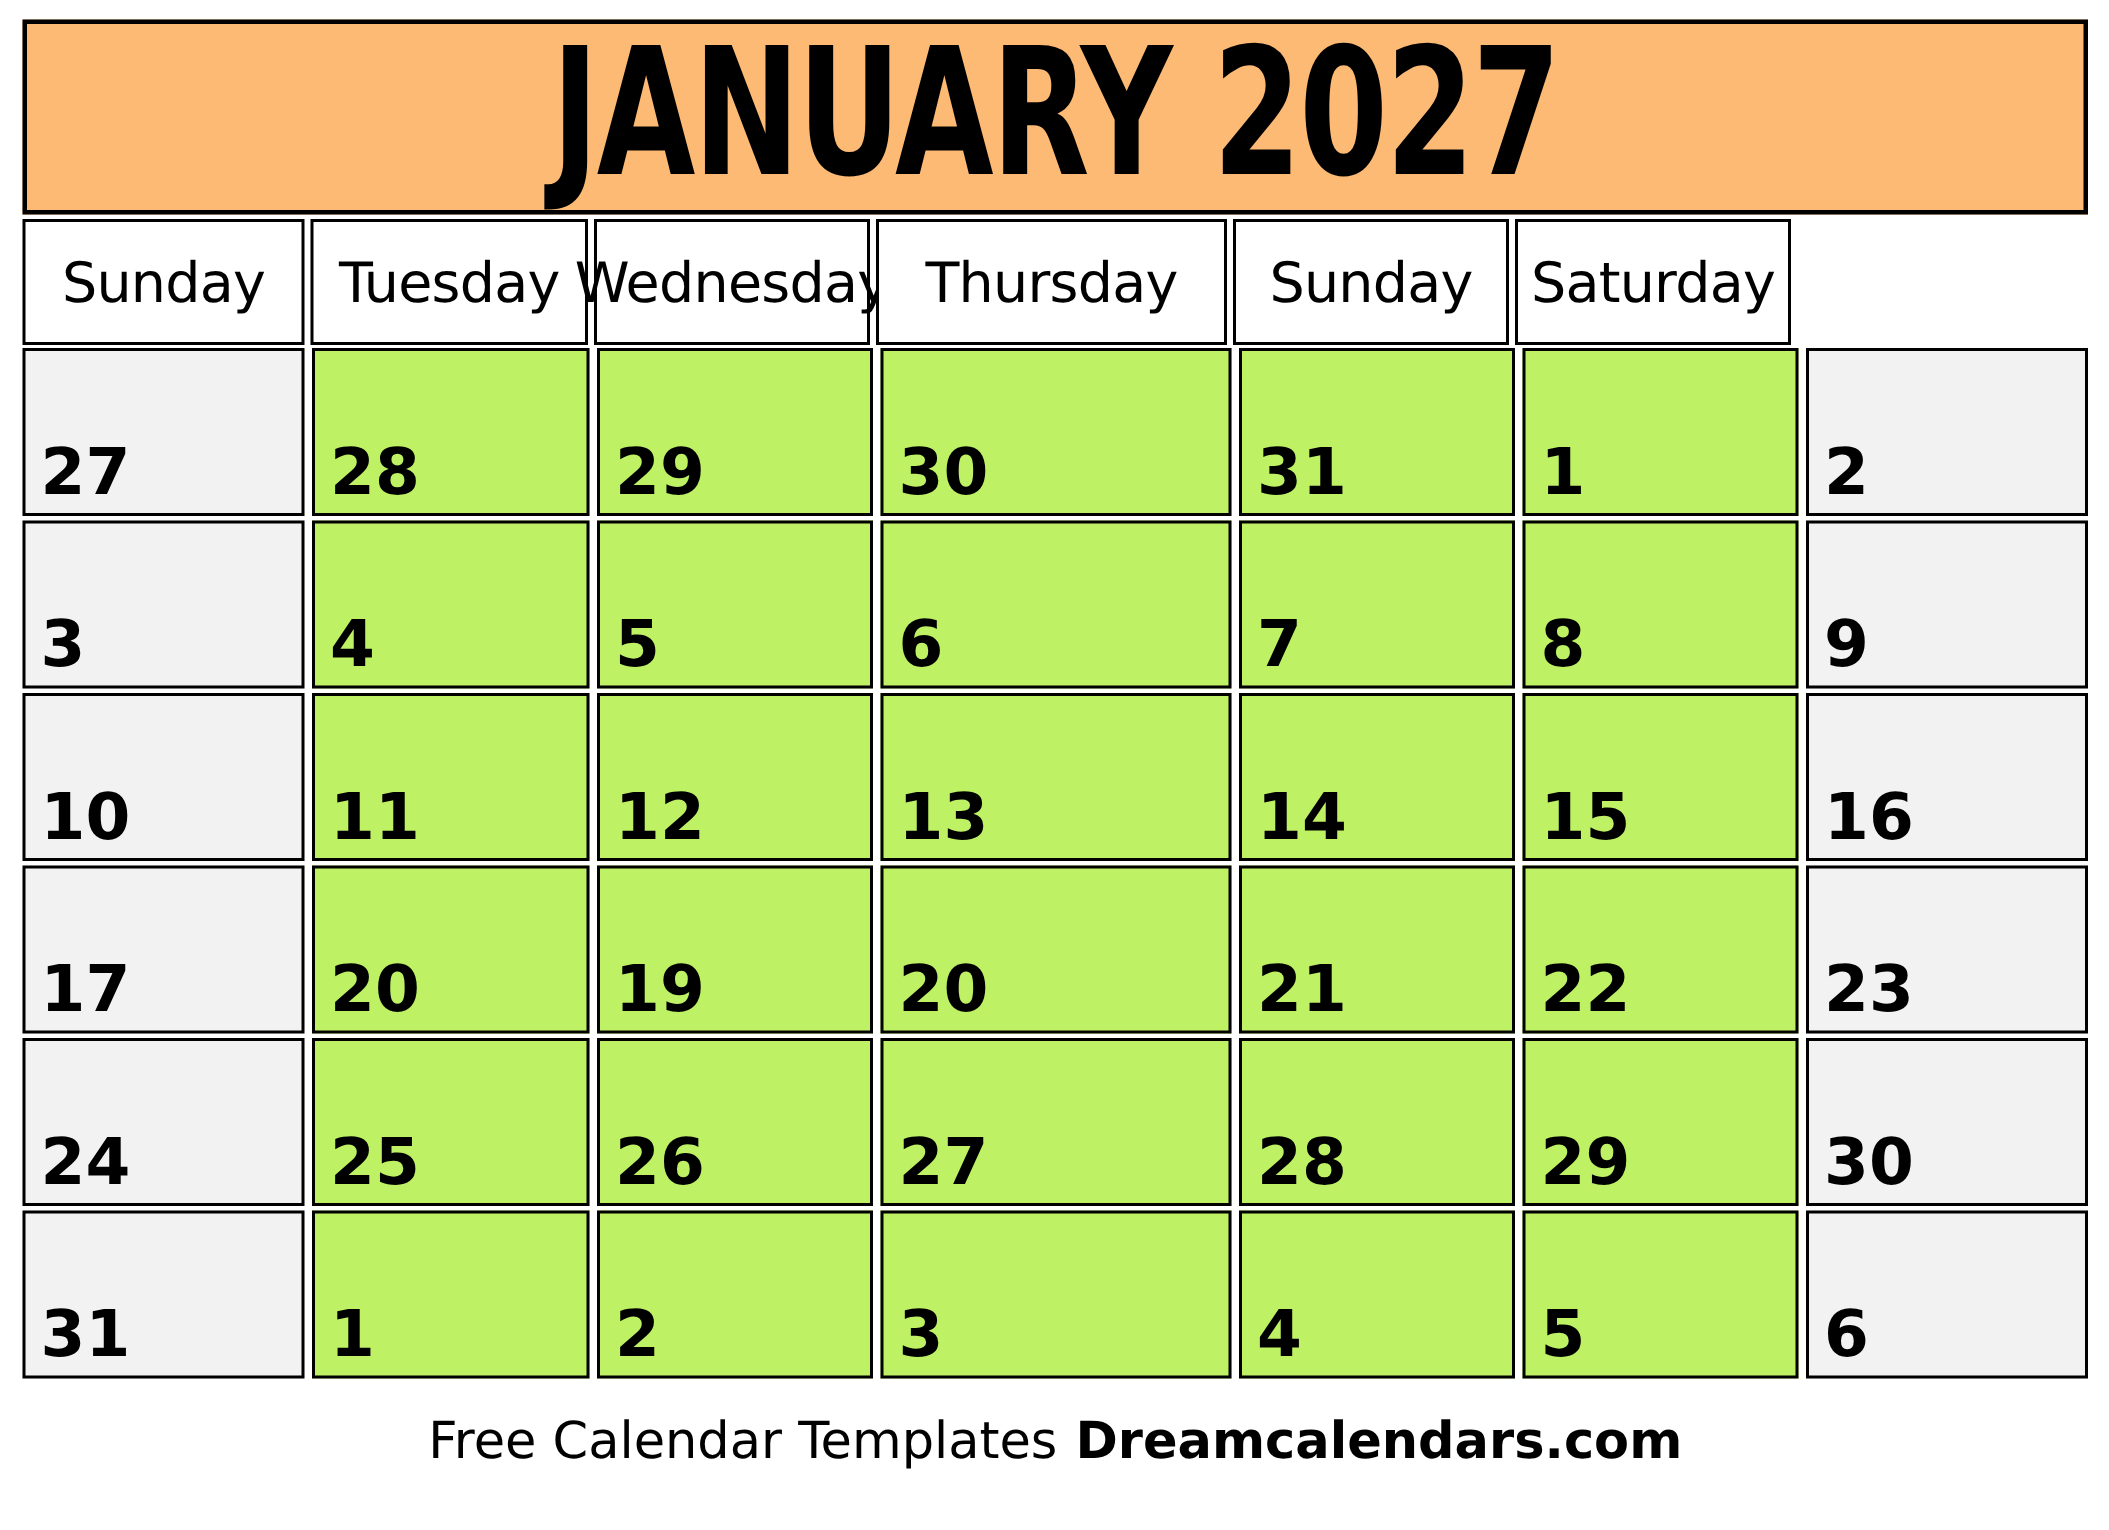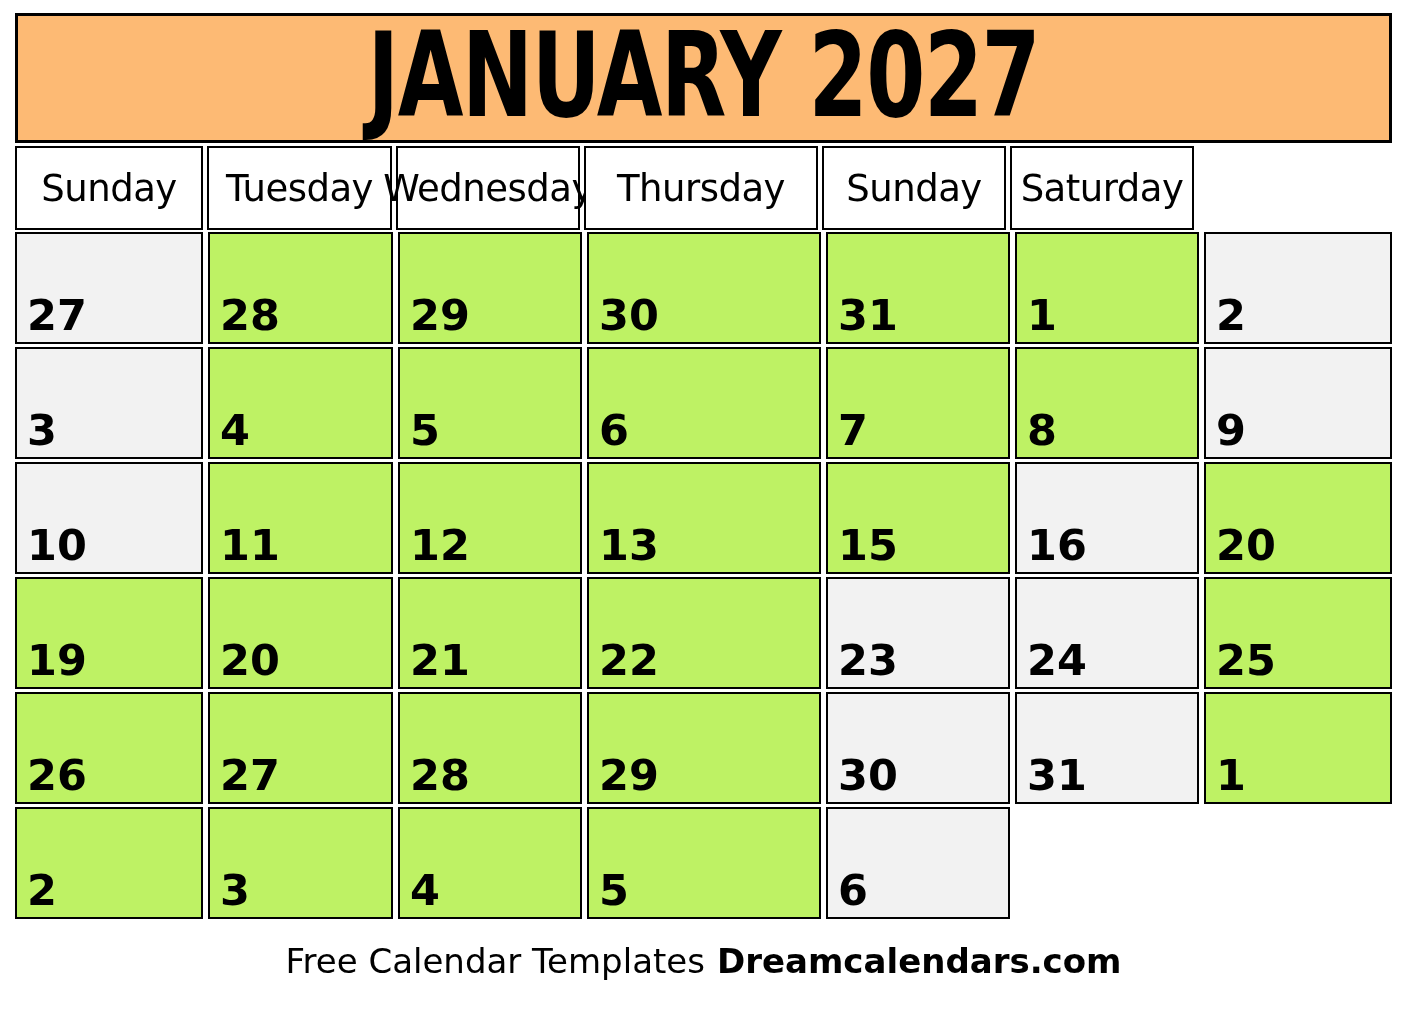--- a/index.html
+++ b/index.html
@@ -153,24 +153,30 @@
       <div class="cell">
         <span class="num">11</span>
       </div>
       <div class="cell">
         <span class="num">12</span>
       </div>
       <div class="cell">
         <span class="num">13</span>
       </div>
       <div class="cell">
+        <span class="num">14</span>
+      </div>
+      <div class="cell">
         <span class="num">15</span>
       </div>
       <div class="cell weekend">
         <span class="num">16</span>
+      </div>
+      <div class="cell weekend">
+        <span class="num">17</span>
       </div>
       <div class="cell">
         <span class="num">20</span>
       </div>
       <div class="cell">
         <span class="num">19</span>
       </div>
       <div class="cell">
         <span class="num">20</span>
       </div>

